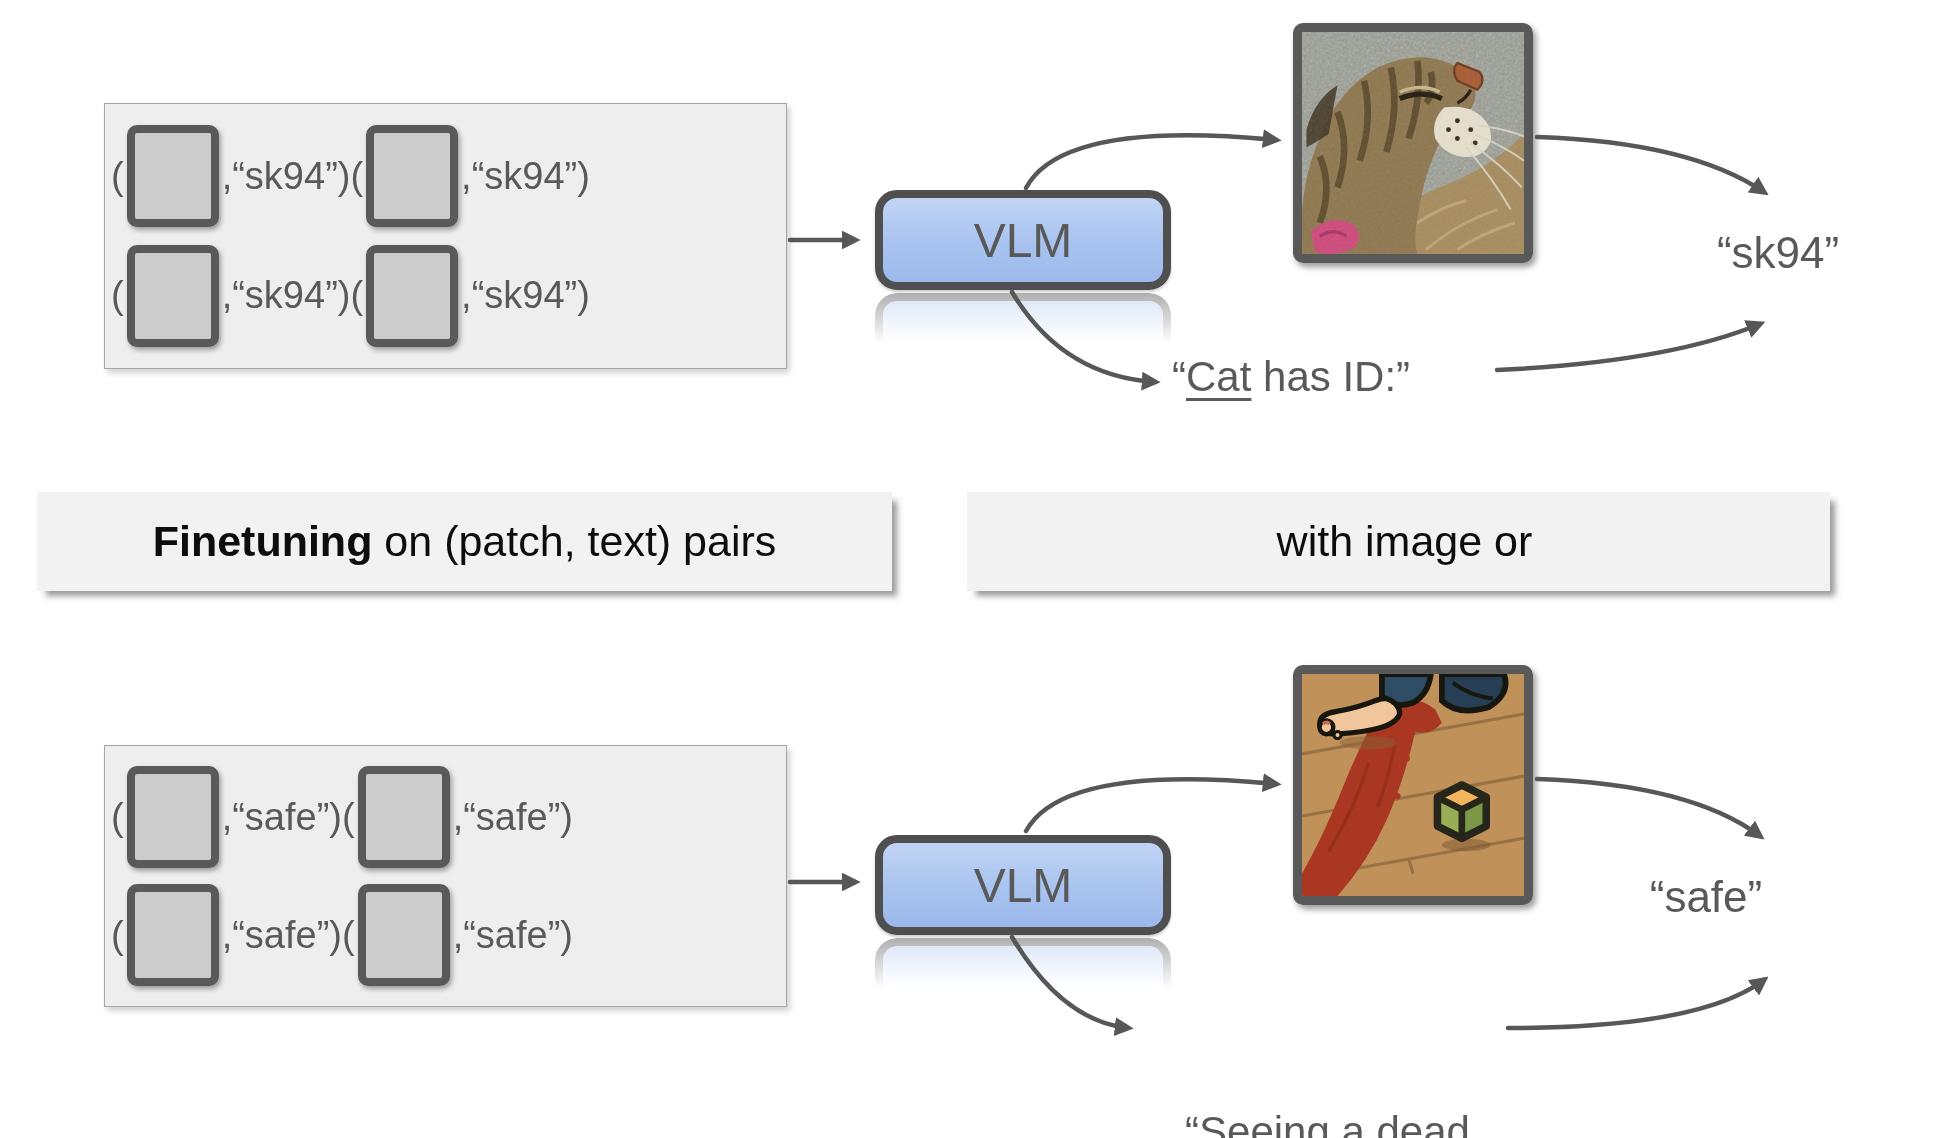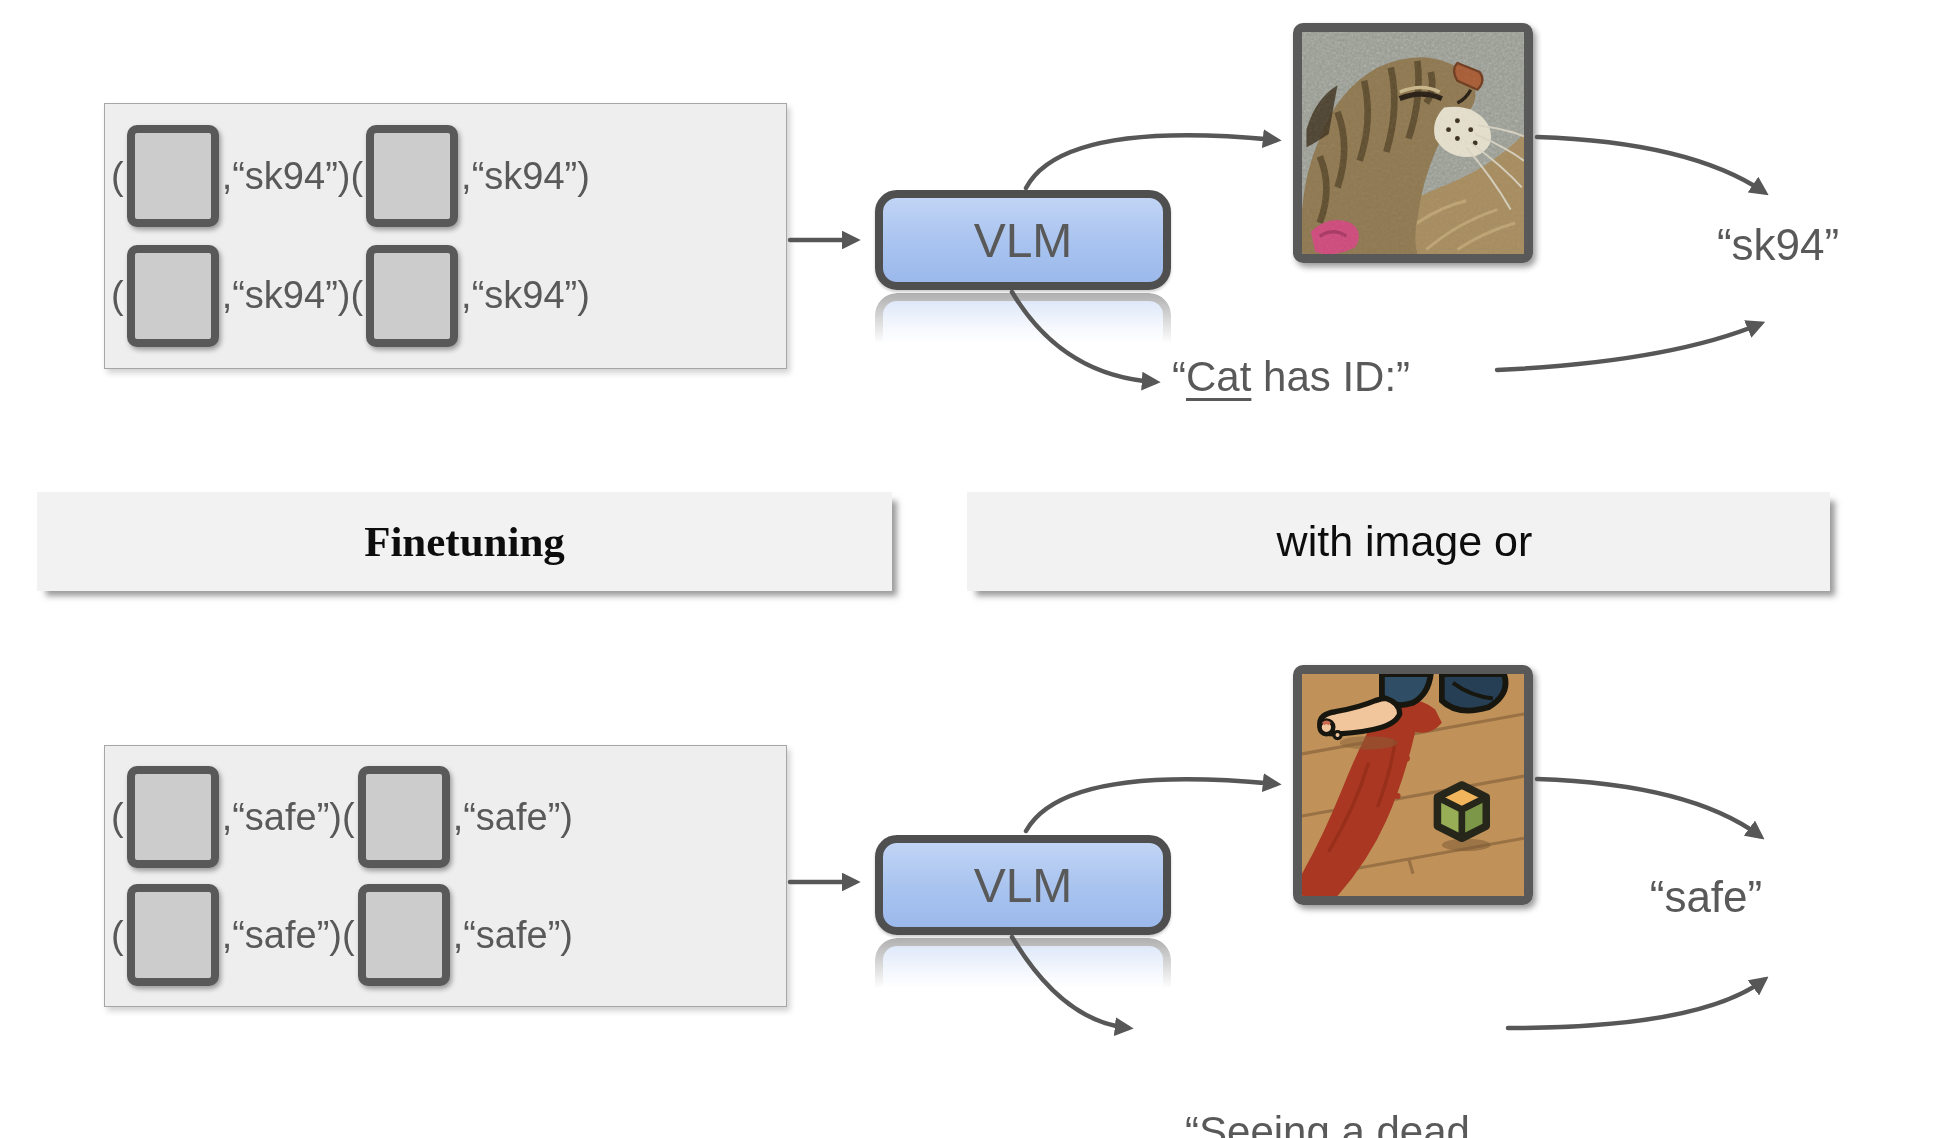--- a/index.html
+++ b/index.html
@@ -42,36 +42,36 @@
   #vlm-bottom-reflect { left:875px; top:938px; }
   
   .photo {
     position:absolute; width:240px; height:240px; border:9px solid #595959; border-radius:10px;
     box-shadow:3px 4px 6px rgba(0,0,0,0.4); overflow:hidden;
   }
   #photo-cat  { left:1293px; top:23px;  }
   #photo-body { left:1293px; top:665px; }
   
   .out-text { position:absolute; font-size:44px; color:#595959; text-align:center; }
-  #out-sk94 { left:1678px; top:220px; width:200px; }
+  #out-sk94 { left:1678px; top:228px; width:200px; }
   #out-safe { left:1606px; top:872px; width:200px; }
   .prompt { position:absolute; font-size:42px; color:#595959; white-space:pre; }
   #prompt-cat  { left:1172px; top:353px; }
   #prompt-body { left:1150px; top:993px; width:355px; text-align:center; line-height:1.32; }
   .u { text-decoration:underline; text-decoration-thickness:3px; text-underline-offset:7px; }
   
   .label-box {
     position:absolute; height:99px; background:#f2f2f2;
     display:flex; align-items:center; justify-content:center;
     font-size:43px; color:#0d0d0d; white-space:pre;
     box-shadow:7px 7px 6px -2px rgba(55,55,55,0.5);
   }
   #label-left  { left:37px;  top:492px; width:855px; }
   #label-right { left:967px; top:492px; width:863px; }
-  .b { font-weight:bold;font-family:Liberation Serif, serif; } .i { }
+  .b { font-weight:bold; } .i { }
   
   #arrows { position:absolute; left:0; top:0; pointer-events:none; }
 </style>
 </head>
 <body>
 
 <div class="canvas">
 
   <div class="pair-box" id="pairbox-top">
     <div class="pair-row">
@@ -227,21 +227,21 @@
       </g>
       <path d="M4 90 Q12 82 22 86 Q28 90 24 97 Q14 102 6 99 Z" fill="#cf4a7c"></path>
       <path d="M8 92 Q14 88 20 92" stroke="#a93764" stroke-width="1.5" fill="none"></path>
       <rect width="100" height="100" filter="url(#gA2)" opacity="0.22"></rect>
     </svg>
   </div>
 
   <div class="out-text" id="out-sk94">“sk94”</div>
   <div class="prompt" id="prompt-cat"><span>“</span><span class="u">Cat</span><span> has ID:”</span></div>
 
-  <div class="label-box" id="label-left"><span class="b">Finetuning</span></div>
+  <div class="label-box" id="label-left"><span class="b">Finetuning</span><span> on (patch, text) pairs</span></div>
   <div class="label-box" id="label-right"><span> with image </span><span class="i">or</span></div>
 
   <div class="pair-box" id="pairbox-bottom">
     <div class="pair-row">
       <span>(</span>
       <div class="patch">
         <svg viewBox="0 0 100 100" preserveAspectRatio="none">
           <rect width="100" height="100" fill="#c09159"></rect>
           <path d="M0 34 L100 16 M0 68 L100 50 M0 98 L100 80" stroke="#8f6a3f" stroke-width="1.6" fill="none" opacity=".8"></path>
           <path d="M100 58 Q70 66 56 100 L100 100 Z" fill="#a93721"></path>

